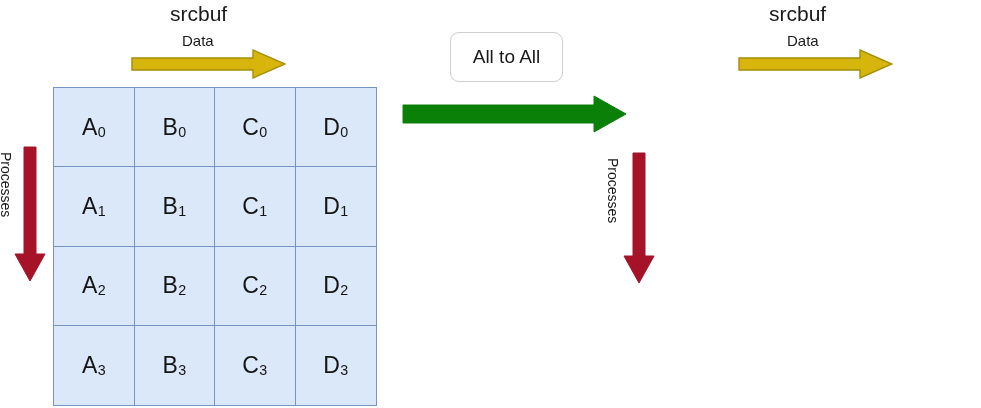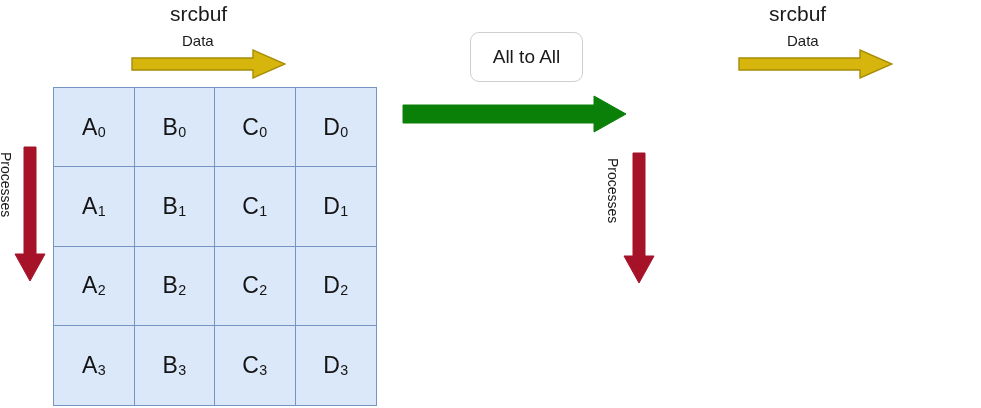--- a/index.html
+++ b/index.html
@@ -99,21 +99,20 @@
     width: 113px; height: 50px;
     border: 1px solid #cfcfcf;
     border-radius: 9px;
     background: #ffffff;
     display: flex;
     align-items: center;
     justify-content: center;
     font-size: 19px;
     color: #1a1a1a;
     box-sizing: border-box;
-    margin-left: 20px;
   }
   #alltoall-arrow { position: absolute; left: 402px; top: 94px; }
 </style>
 </head>
 <body>
 
 <div class="panel" id="src-panel">
 
   <div class="buffer-title">srcbuf</div>
 

